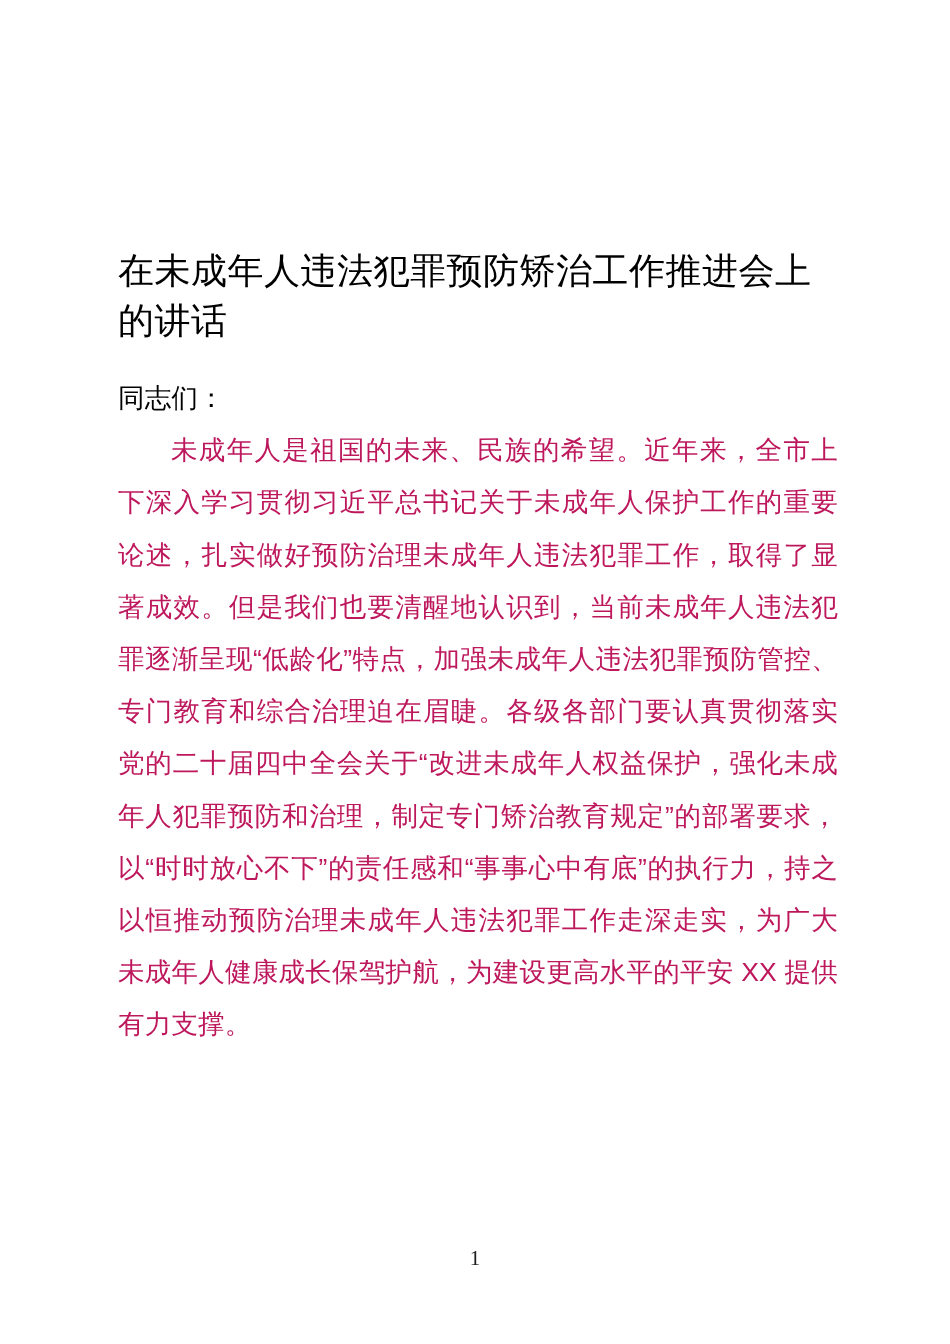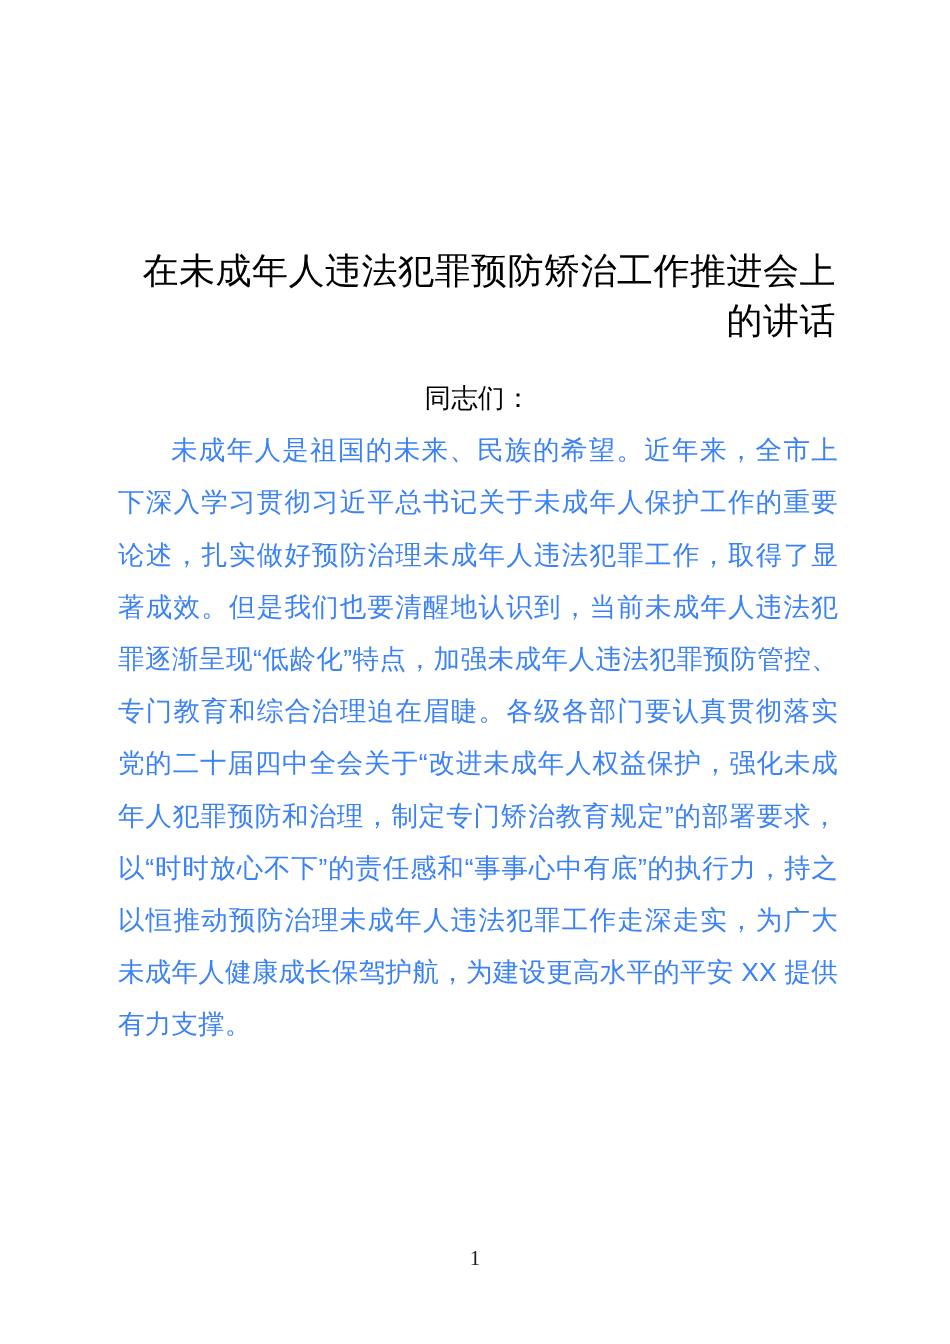--- a/index.html
+++ b/index.html
@@ -21,21 +21,21 @@
     overflow: hidden;
     box-sizing: border-box;
   }
 
   
   .doc-title {
     position: absolute;
     left: 118px;
     top: 222px;
     width: 718px;
-    text-align: right;
+    text-align: left;
     font-size: 36px;
     line-height: 50px;
     letter-spacing: 0.5px;
     font-weight: 500;
     color: #000000;
     white-space: normal;
   }
 
   
   .body-col {
@@ -46,34 +46,33 @@
   }
 
   .para {
     font-size: 26.5px;
     line-height: 52.2px;
     text-align: justify;
     text-align-last: left;
     text-justify: inter-ideograph;
     letter-spacing: 0.2px;
     margin: 0;
-    color: #3b82f6;
+    color: #be185d;
   }
   .para.indent {
     text-indent: 2em;
   }
   .para + .para {
     margin-top: 0;
   }
   .salutation {
     font-size: 26.5px;
     line-height: 52.2px;
     margin: 0;
     letter-spacing: 0.2px;
-    text-align: center;
   }
   b, .bold {
     font-weight: bold;
   }
 
   
   .page-number {
     position: absolute;
     left: 0;
     right: 0;

